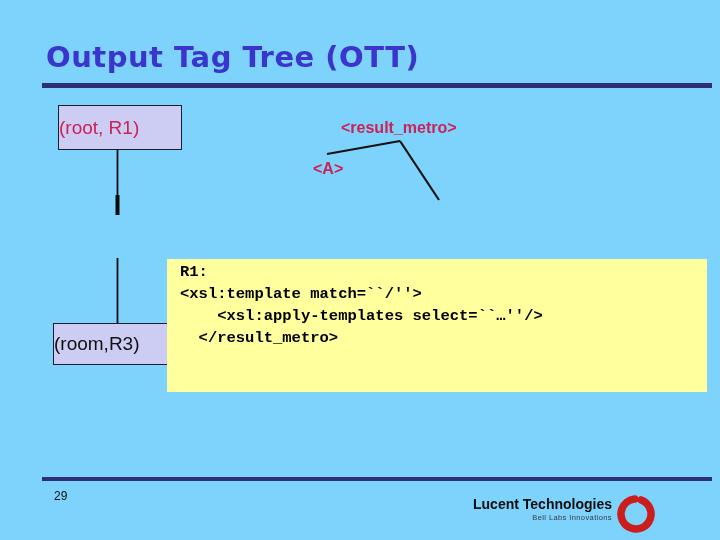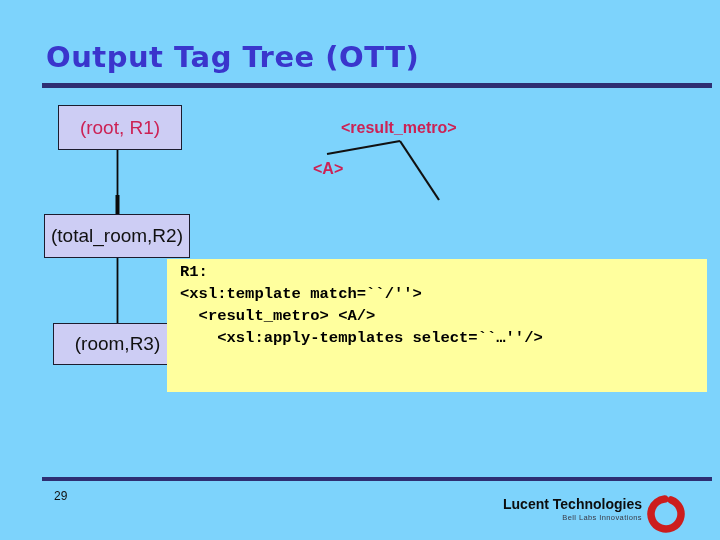--- a/index.html
+++ b/index.html
@@ -12,21 +12,21 @@
     position:absolute;left:46px;top:40px;margin:0;
     font-family:"DejaVu Sans",sans-serif;
     font-size:29px;font-weight:bold;color:#3a35cc;letter-spacing:.5px;
     white-space:nowrap;
   }
   .rule{position:absolute;left:42px;width:670px;background:#2e2e72;}
   .rule-top{top:83px;height:5px;}
   .rule-bottom{top:477px;height:4px;}
   .lines{position:absolute;left:0;top:0;width:720px;height:540px;pointer-events:none;}
   .node{
-    position:absolute;display:flex;align-items:center;justify-content:center;
+    position:absolute;display:flex;align-items:center;justify-content:flex-start;
     background:#cdcdf4;border:1.6px solid #1c1c2e;
     font-size:19px;color:#111;white-space:nowrap;box-sizing:border-box;
   }
   .node-root{left:58px;top:105px;width:124px;height:45px;color:#cc2255;}
   .node-total{left:44px;top:214px;width:146px;height:44px;}
   .node-room{left:53px;top:323px;width:129px;height:42px;}
   .rlabel{
     position:absolute;font-weight:bold;font-size:16px;color:#cc2255;white-space:nowrap;
   }
   .rl-metro{left:341px;top:119px;}
@@ -34,21 +34,21 @@
   .rl-apply{left:383px;top:205px;}
   .codeblock{
     position:absolute;left:167px;top:259px;width:540px;height:133px;
     background:#ffff9e;box-sizing:border-box;padding:2px 0 0 13px;overflow:hidden;
   }
   .codeline{
     font-family:"Liberation Mono",monospace;font-weight:bold;
     font-size:15.5px;line-height:22px;color:#000;white-space:pre;
   }
   .page-number{position:absolute;left:54px;top:489px;font-size:12px;color:#111;}
-  .logo{position:absolute;left:470px;top:492px;width:200px;height:44px;margin-left:30px;}
+  .logo{position:absolute;left:470px;top:492px;width:200px;height:44px;}
   .logo-textwrap{position:absolute;right:58px;top:5px;text-align:right;}
   .logo-company{font-size:14px;font-weight:bold;color:#0d0d0d;line-height:15px;white-space:nowrap;}
   .logo-tagline{font-size:7.5px;color:#3a3a46;letter-spacing:.4px;margin-top:1px;white-space:nowrap;}
   .logo-ring{position:absolute;right:12px;top:0;}
 </style>
 </head>
 <body>
 
 <div class="slide">
 
@@ -59,35 +59,32 @@
     <line x1="117.5" y1="150" x2="117.5" y2="215" stroke="#0a0a0a" stroke-width="1.8"></line>
     <line x1="117.5" y1="195" x2="117.5" y2="215" stroke="#0a0a0a" stroke-width="4"></line>
     <line x1="117.5" y1="258" x2="117.5" y2="324" stroke="#0a0a0a" stroke-width="1.8"></line>
     <line x1="327" y1="154" x2="400" y2="141" stroke="#111" stroke-width="2.2"></line>
     <line x1="400" y1="141" x2="439" y2="200" stroke="#111" stroke-width="2.2"></line>
   </svg>
 
   <div class="node node-root">
     <span>(root, R1)</span>
   </div>
-  <div class="node node-total">
-    <span>(total_room,R2)</span>
-  </div>
   <div class="node node-room">
     <span>(room,R3)</span>
   </div>
 
   <div class="rlabel rl-metro">&lt;result_metro&gt;</div>
   <div class="rlabel rl-a">&lt;A&gt;</div>
 
   <div class="codeblock">
     <div class="codeline">R1:</div>
     <div class="codeline">&lt;xsl:template match=``/''&gt;</div>
-    <div class="codeline">  &lt;result_metro&gt; &lt;A/&gt;</div>
     <div class="codeline">    &lt;xsl:apply-templates select=``…''/&gt;</div>
+    <div class="codeline">  &lt;/result_metro&gt;</div>
   </div>
 
   <div class="rule rule-bottom"></div>
   <div class="page-number">29</div>
 
   <div class="logo">
     <div class="logo-textwrap">
       <div class="logo-company">Lucent Technologies</div>
       <div class="logo-tagline">Bell Labs Innovations</div>
     </div>

